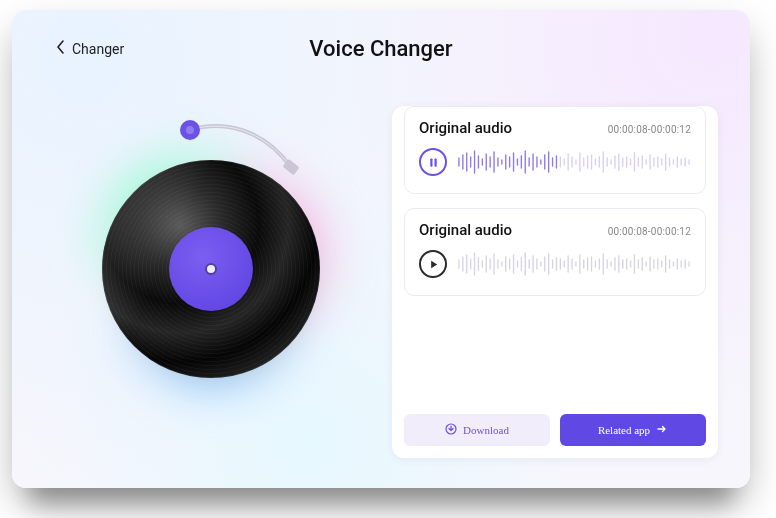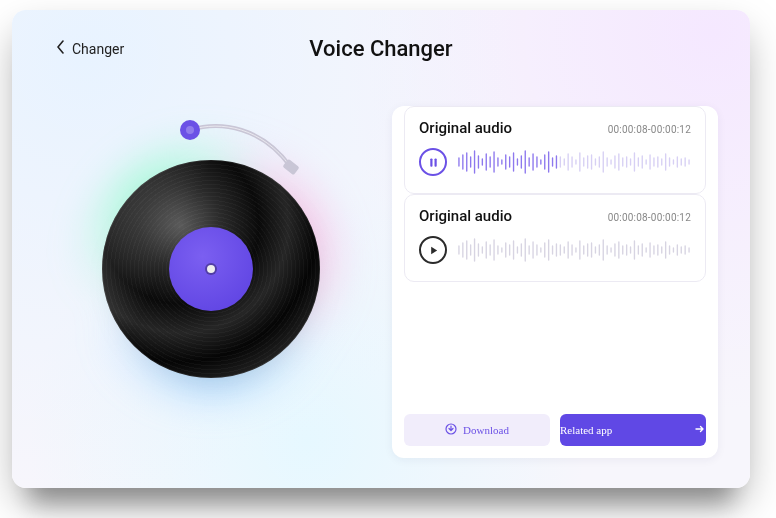--- a/index.html
+++ b/index.html
@@ -75,21 +75,21 @@
     border-radius:50%; background:#eee;
     box-shadow: 0 0 0 2px rgba(0,0,0,0.3);
   }
   .arm { position:absolute; left:92px; top:2px; width:140px; height:80px; }
   
   .panel {
     position: absolute; left: 380px; top: 96px; width: 326px; height: 352px;
     background: #ffffff; border-radius: 12px;
     box-shadow: 0 2px 10px rgba(40,30,80,0.06);
     padding: 0 12px 12px 12px;
-    display: flex; flex-direction: column; 
+    display: flex; flex-direction: column; gap: 14px;
   }
   .card {
     border: 1px solid #eceaf3; border-radius: 10px;
     padding: 12px 14px 14px 14px;
     display: flex; flex-direction: column; gap: 8px;
   }
   .card-head { display:flex; justify-content:space-between; align-items:baseline; }
   .card-title { font-size: 15px; font-weight: 500; color:#111; }
   .card-time { font-size: 10px; color:#888; letter-spacing:.2px; }
   .card-body { display:flex; align-items:center; gap:10px; }
@@ -103,21 +103,21 @@
   .play-btn svg { width:11px; height:11px; display:block; }
   .wave { flex:1 1 auto; height:34px; }
   .spacer { flex:1 1 auto; }
   .actions { display:flex; gap:10px; }
   .btn {
     flex:1 1 0; height:32px; border-radius:6px;
     display:flex; align-items:center; justify-content:center; gap:6px;
     font-size:11px; font-weight:500; cursor:pointer;font-family:Liberation Serif, serif;
   }
   .btn-ghost { background:#f1edfb; color:#6b51e6; }
-  .btn-solid { background:#6048e5; color:#fff;justify-content:space-between; }
+  .btn-solid { background:#6048e5; color:#fff; }
   .btn svg { width:12px; height:12px; }
 </style>
 </head>
 <body>
 
 <div class="window">
 
   <div class="return">
     <span>
       <svg viewBox="0 0 10 14">

